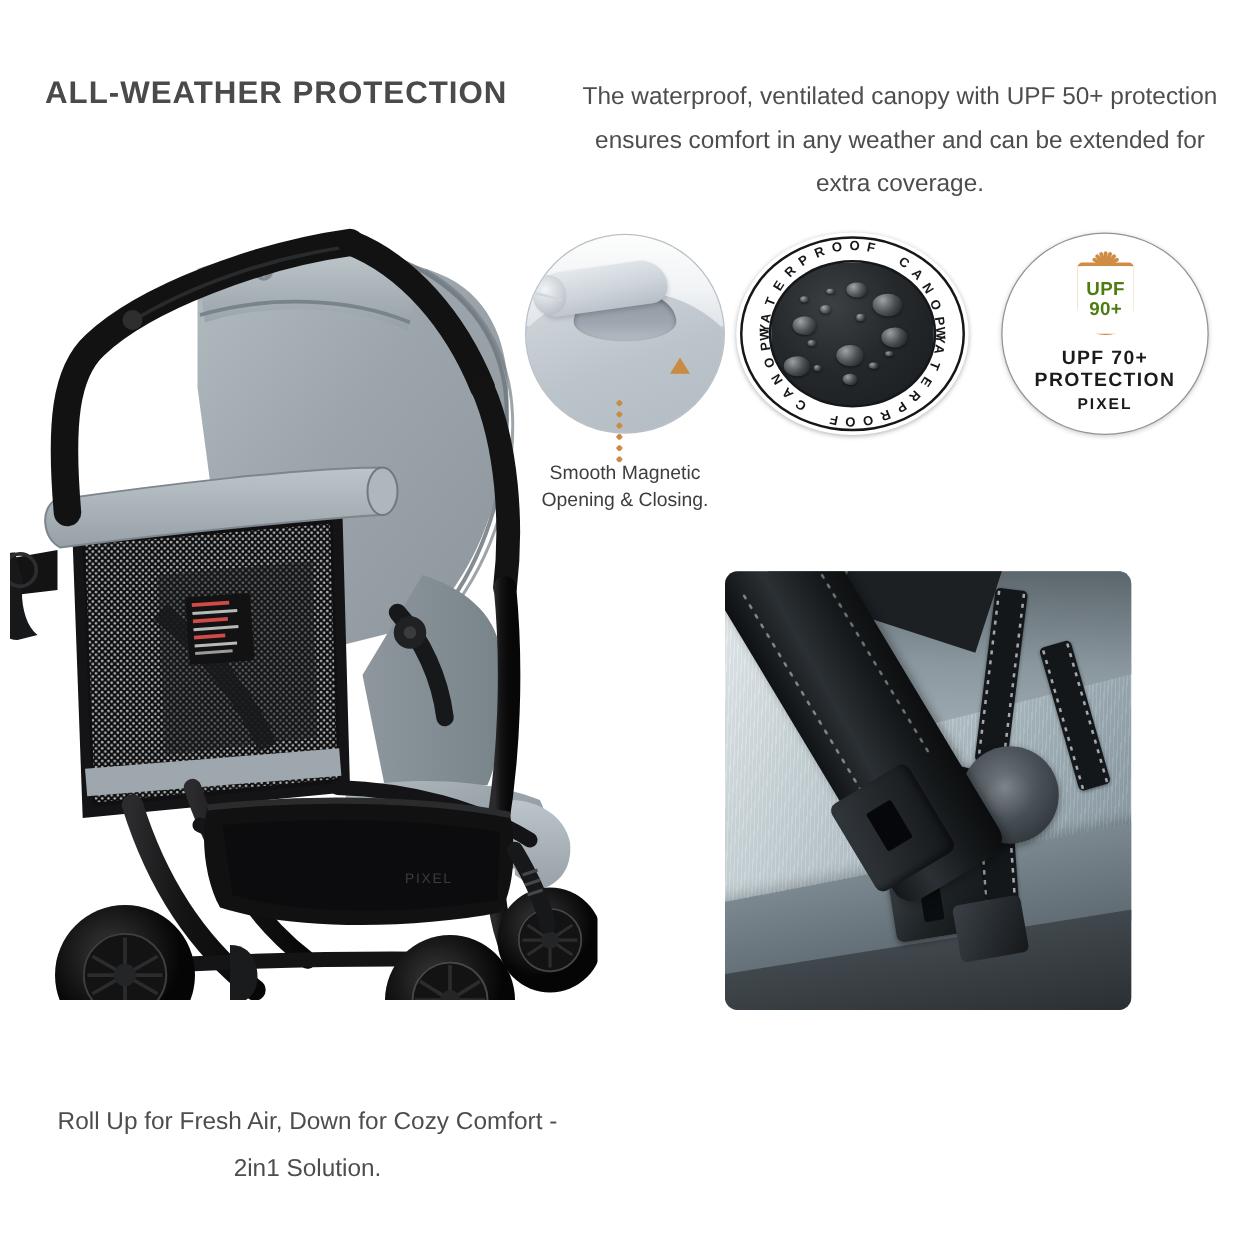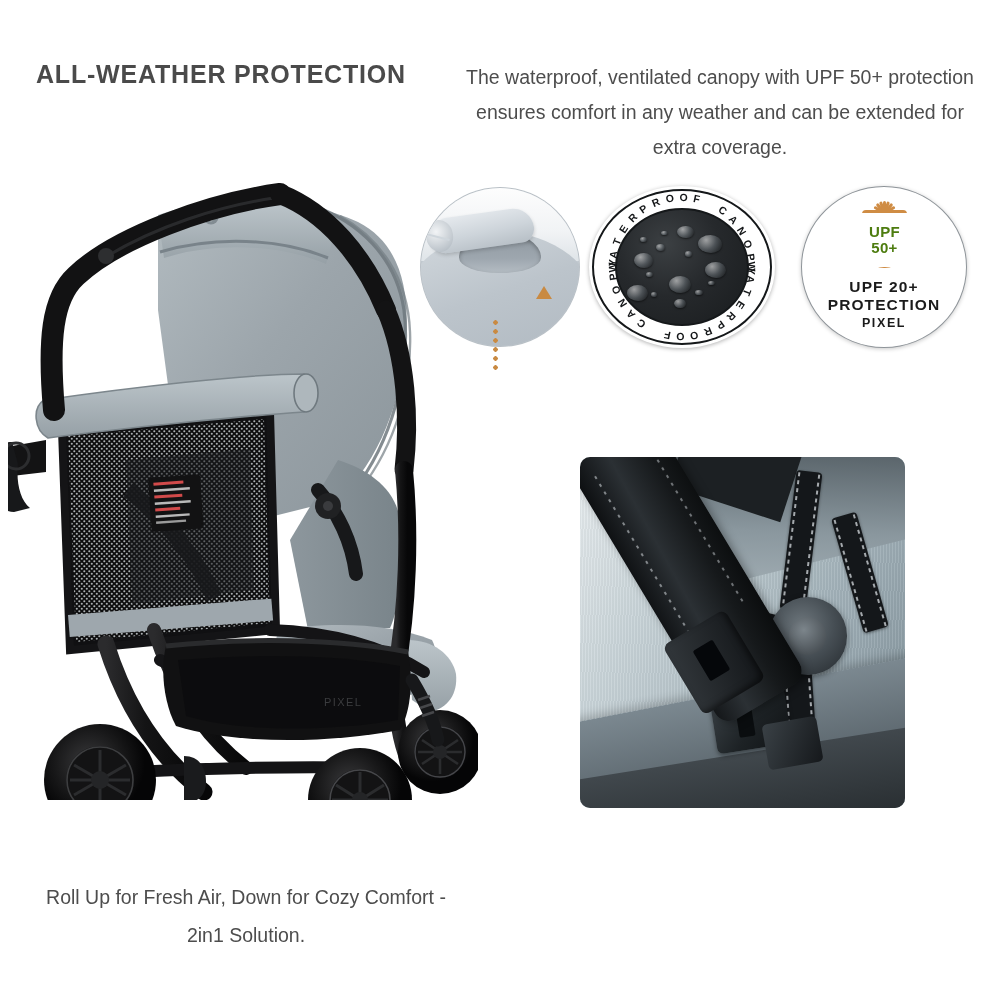--- a/index.html
+++ b/index.html
@@ -600,20 +600,21 @@
   <div id="magnet-badge">
     <div class="mb-sky"></div>
     <div class="mb-base"></div>
     <div class="mb-opening"></div>
     <div class="mb-flap"></div>
     <div class="mb-roll"></div>
     <div class="mb-thread"></div>
     <div class="mb-arrow"></div>
   </div>
   <div id="magnet-dots"></div>
+  <div id="caption-magnetic">Smooth Magnetic Opening &amp; Closing.</div>
 
   <div id="waterproof-badge">
     <div class="ring-outline"></div>
     <div class="ring-inner">
       <div class="droplet" style="left:46%;top:14%;width:13%;height:11%;"></div>
       <div class="droplet" style="left:62%;top:22%;width:19%;height:16%;"></div>
       <div class="droplet" style="left:13%;top:38%;width:15%;height:13%;"></div>
       <div class="droplet" style="left:68%;top:46%;width:16%;height:14%;"></div>
       <div class="droplet" style="left:40%;top:58%;width:17%;height:15%;"></div>
       <div class="droplet" style="left:8%;top:66%;width:16%;height:14%;"></div>
@@ -672,25 +673,25 @@
       <div class="ray" style="transform:rotate(-60deg)"></div>
       <div class="ray" style="transform:rotate(-40deg)"></div>
       <div class="ray" style="transform:rotate(-20deg)"></div>
       <div class="ray" style="transform:rotate(0deg)"></div>
       <div class="ray" style="transform:rotate(20deg)"></div>
       <div class="ray" style="transform:rotate(40deg)"></div>
       <div class="ray" style="transform:rotate(60deg)"></div>
       <div id="upf-shield"></div>
       <div id="upf-shield-text">
         <span>UPF</span>
-        <span>50+</span>
+        <span>90+</span>
       </div>
     </div>
     <div id="upf-caption">
-      <div id="upf-line1">UPF 20+</div>
+      <div id="upf-line1">UPF 70+</div>
       <div id="upf-line2">PROTECTION</div>
       <div id="upf-line3">PIXEL</div>
     </div>
   </div>
 
   <div id="bumper-photo">
     <div class="bp-fabric"></div>
     <div class="bp-backrest"></div>
     <div class="bp-dark-top"></div>
     <div class="bp-seat-edge"></div>

